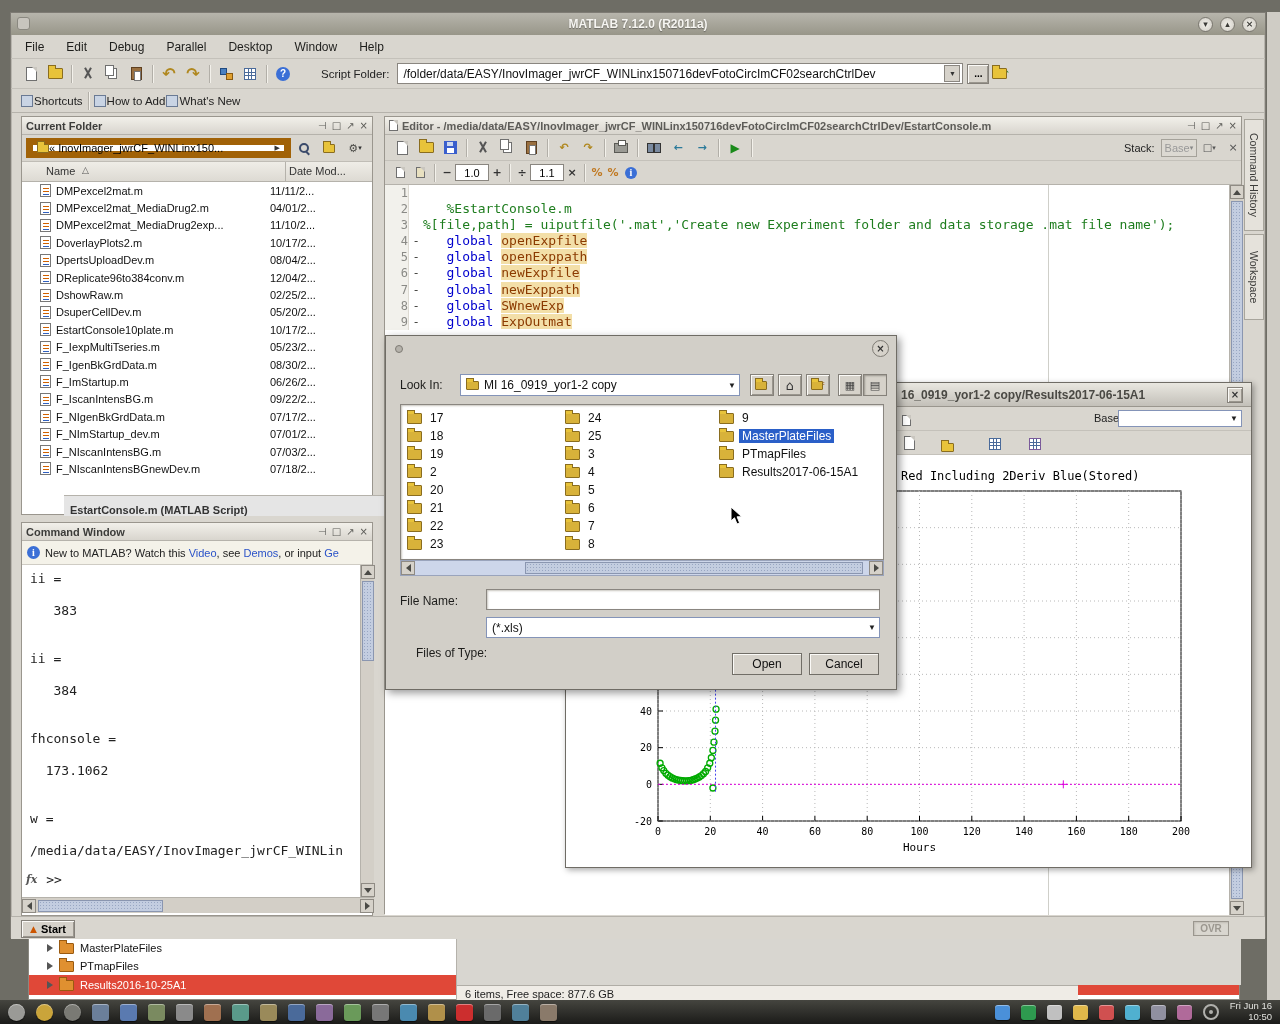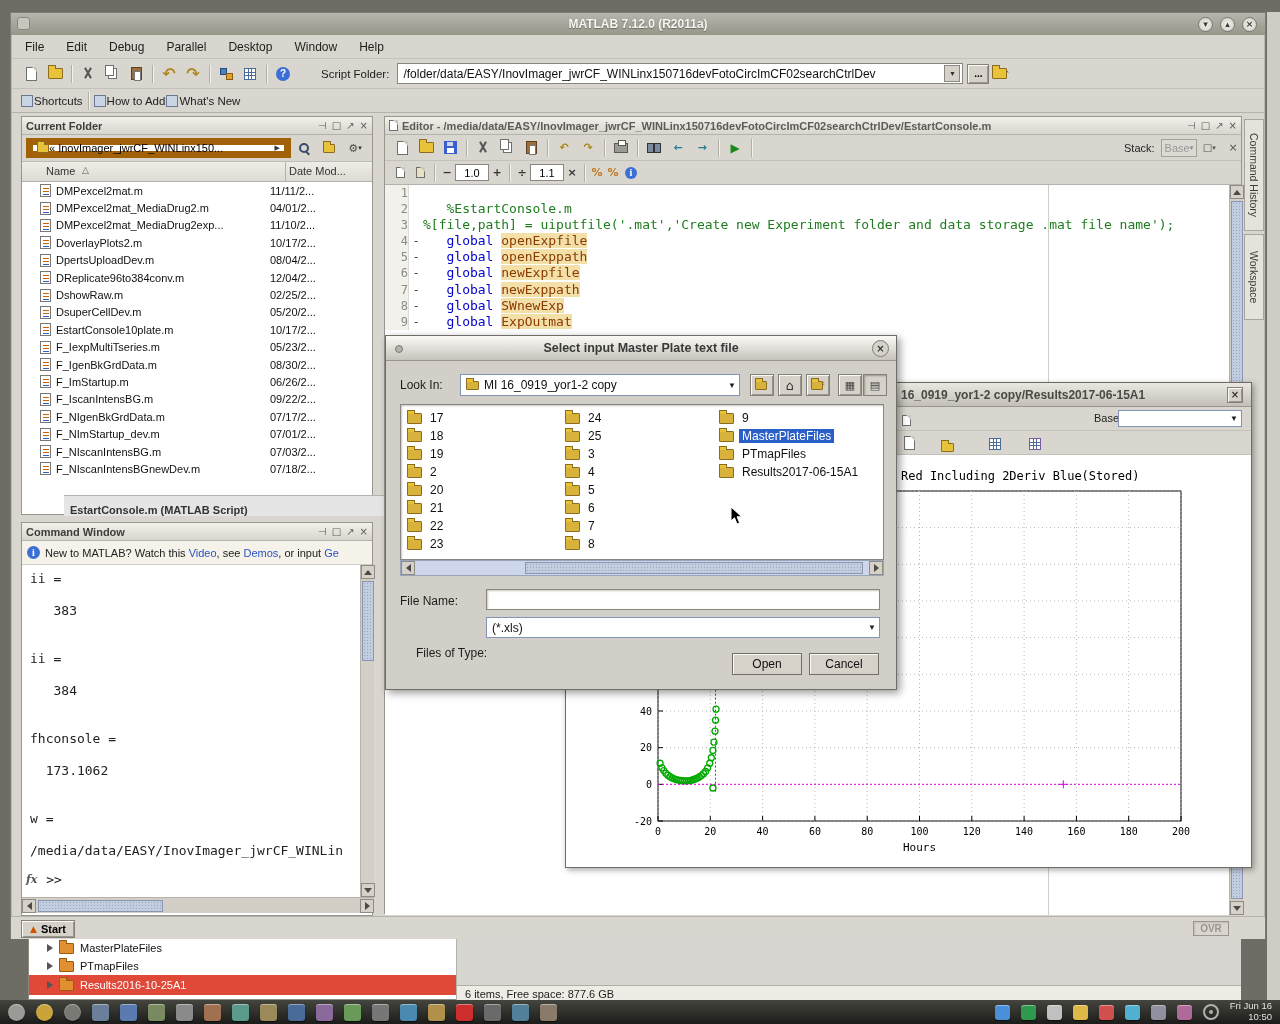--- a/index.html
+++ b/index.html
@@ -148,21 +148,21 @@
 #dlg-hsb{left:14px;top:224px;width:484px;height:16px;background:#cdd6ea;border:1px solid #9aa4bc;display:flex;align-items:center;}
 .navbtn{width:24px;height:22px;}
 .dlg-push{width:70px;height:22px;background:#d6d2ca;border:1px solid #716e67;box-shadow:inset 1px 1px 0 #fbfaf7;font:12px "Liberation Sans",sans-serif;color:#111;display:flex;align-items:center;justify-content:center;}
 
 
 #fmwin{left:28px;top:938px;width:1212px;height:62px;background:#fff;border:1px solid #8a8880;}
 .fm-row{display:flex;align-items:center;height:18px;gap:6px;padding-left:18px;font:11px "Liberation Sans",sans-serif;color:#111;}
 .fm-tri{width:0;height:0;border-left:6px solid #555;border-top:4px solid transparent;border-bottom:4px solid transparent;flex:none;}
 .fm-sel{background:#e04838;color:#fff;height:20px;}
 #fm-right{left:427px;top:0;width:785px;height:46px;background:#d8d6d0;border-left:1px solid #b5b2ab;}
-#fm-status{left:427px;top:46px;width:785px;height:16px;background:#efece6;border-top:1px solid #b0ada6;border-left:1px solid #b5b2ab;font:11px "Liberation Sans",sans-serif;color:#222;display:flex;align-items:center;padding-left:8px;}
+#fm-status{left:427px;top:46px;width:622px;height:16px;background:#efece6;border-top:1px solid #b0ada6;border-left:1px solid #b5b2ab;font:11px "Liberation Sans",sans-serif;color:#222;display:flex;align-items:center;padding-left:8px;}
 
 
 #taskbar{left:0;top:1000px;width:1280px;height:24px;background:linear-gradient(#45453f,#1b1b19);display:flex;align-items:center;gap:11px;padding:0 8px;z-index:50;}
 .tb-group{display:flex;align-items:center;gap:11px;}
 .tb-ic{width:17px;height:17px;border-radius:3px;box-shadow:inset 0 1px 0 rgba(255,255,255,.4),0 1px 1px rgba(0,0,0,.6);flex:none;}
 .tb-round{border-radius:50%;}
 .tb-small{width:15px;height:15px;}
 #tb-spacer{flex:1;}
 #tb-swirl{width:16px;height:16px;border-radius:50%;border:2px solid #b0b0ac;position:relative;flex:none;}
 #tb-swirl::after{content:"";position:absolute;left:4px;top:4px;width:4px;height:4px;border-radius:50%;background:#b0b0ac;}
@@ -712,23 +712,20 @@
         <circle cx="150.053" cy="326.16666666666663" r="3" fill="none" stroke="#00aa00" stroke-width="1.3"></circle>
         <circle cx="146.915" cy="405" r="3" fill="none" stroke="#00aa00" stroke-width="1.3"></circle>
         <line x1="92" y1="401.3333333333333" x2="615" y2="401.3333333333333" stroke="#dd00dd" stroke-dasharray="2,2"></line>
         <line x1="493.325" y1="401.3333333333333" x2="501.325" y2="401.3333333333333" stroke="#dd00dd"></line>
         <line x1="497.325" y1="397.3333333333333" x2="497.325" y2="405.3333333333333" stroke="#dd00dd"></line>
         <line x1="149.53" y1="408.6666666666667" x2="149.53" y2="108" stroke="#4444ee" stroke-dasharray="2,2"></line>
       </svg>
   </div>
 
   <div class="abs" id="dlg">
-    <div class="abs" id="dlg-titlebar">
-      <span>Select input Master Plate text file</span>
-    </div>
     <div id="dlg-dot"></div>
     <div id="dlg-close">×</div>
 
     <span class="abs dlg-label" style="left:14px;top:42px;">Look In:</span>
     <div class="abs metal-combo" style="left:74px;top:38px;width:280px;height:22px;">
       <span class="i-folder dlgf" style="width:13px;height:9px;"></span>
       <span class="nowrap">MI 16_0919_yor1-2 copy</span>
       <span class="metal-arrow">▼</span>
     </div>
     <div class="abs btn3d navbtn" style="left:364px;top:38px;">

